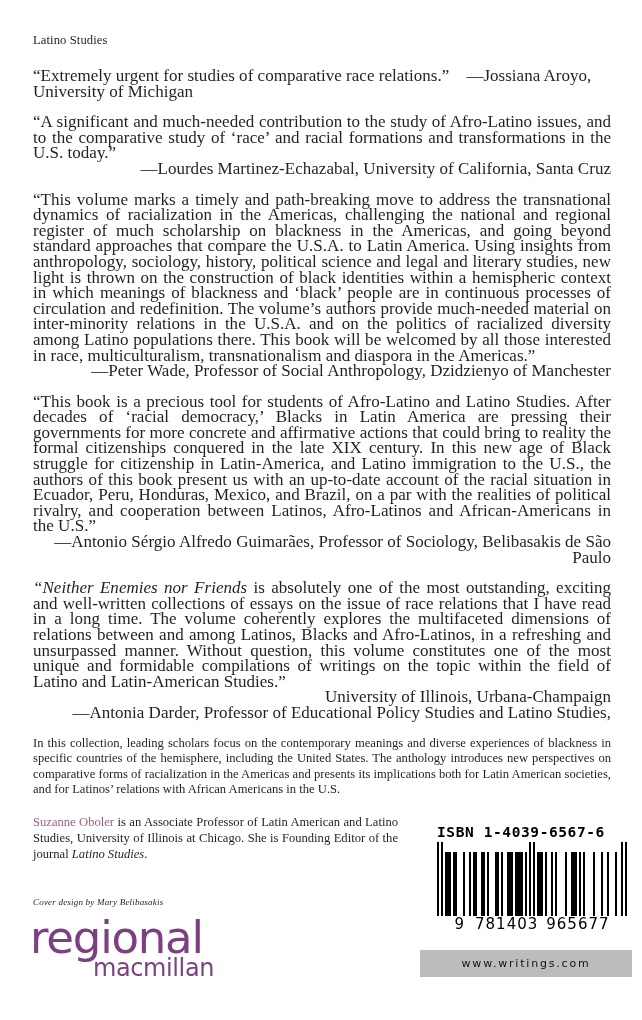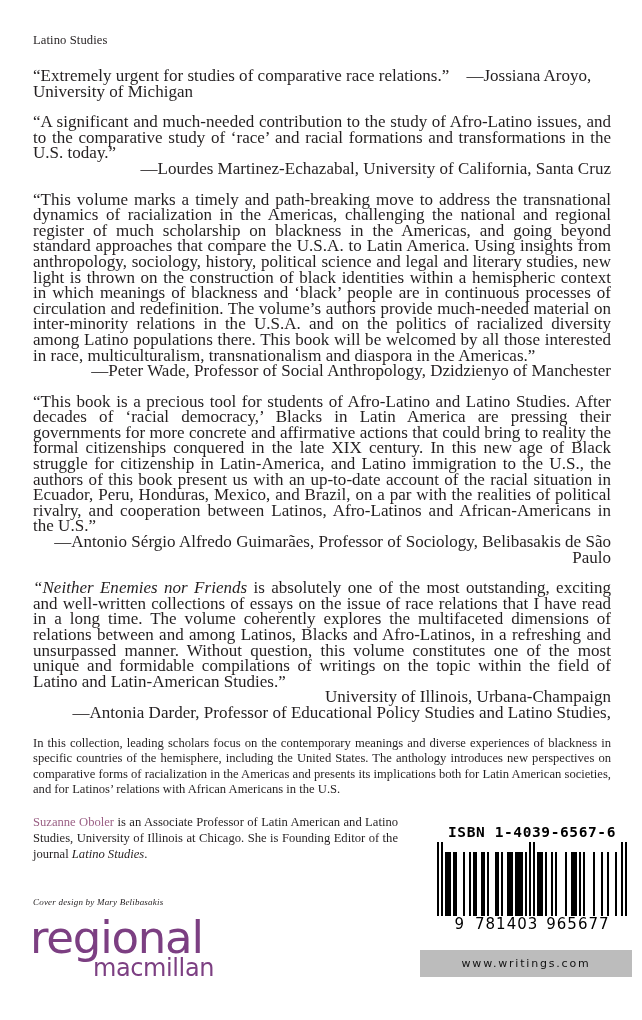--- a/index.html
+++ b/index.html
@@ -128,21 +128,20 @@
     position: absolute;
     left: 437px;
     top: 824px;
     width: 190px;
   }
   .isbn-text {
     font-family: "DejaVu Sans Mono", monospace;
     font-size: 14.5px;
     font-weight: 700;
     letter-spacing: 0.6px;
-    text-align: center;
     color: #000;
     margin-bottom: 2px;
   }
   .bars {
     display: flex;
     align-items: flex-end;
     height: 74px;
     width: 190px;
     margin: 0 auto;
   }

